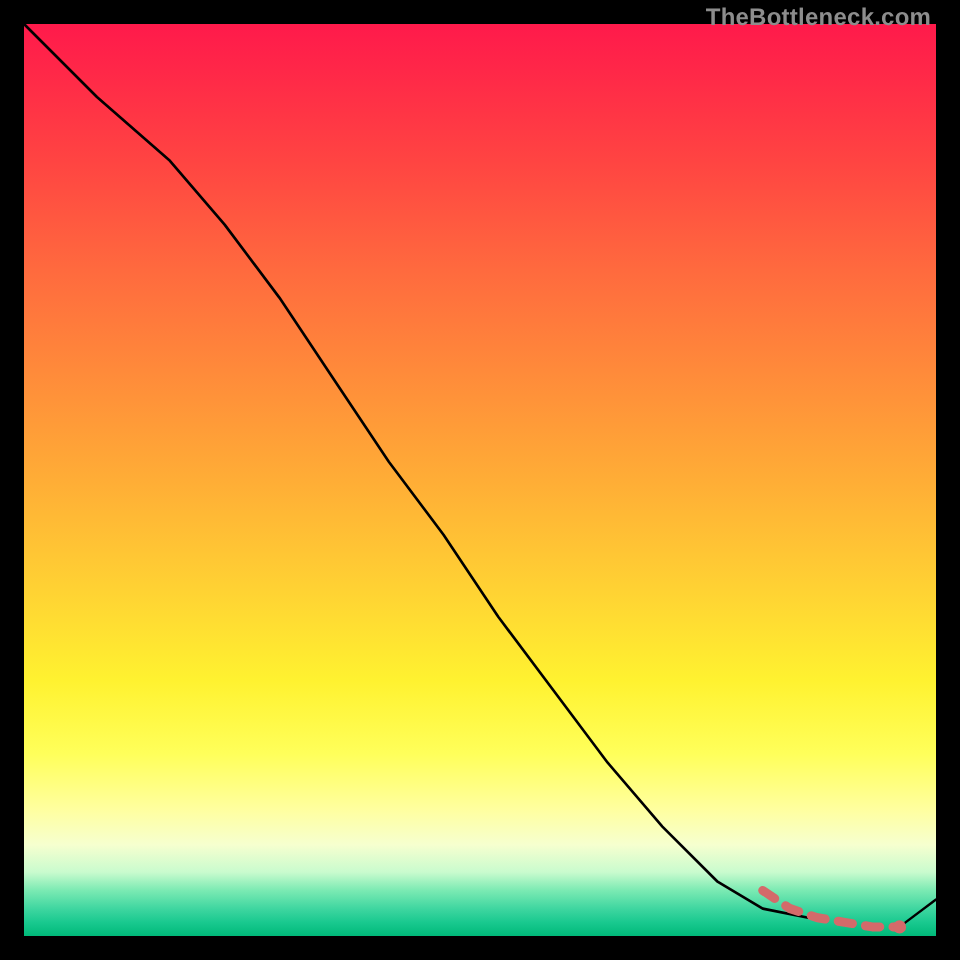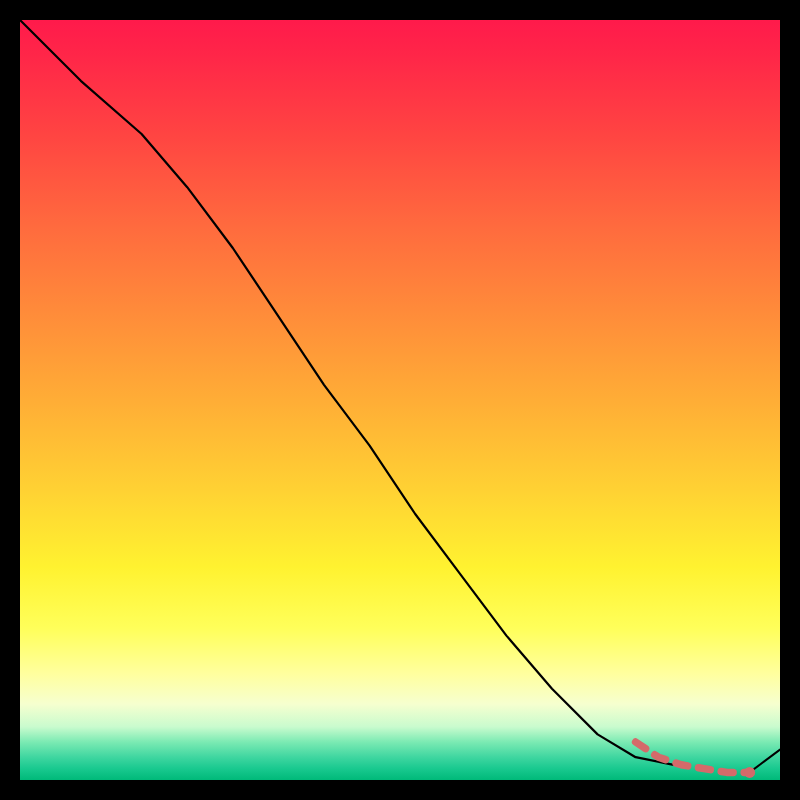--- a/index.html
+++ b/index.html
@@ -63,20 +63,21 @@
     overflow: visible;
   }
 </style>
 </head>
 <body>
 
 <div class="frame">
 
   <div class="plot-area"></div>
 
+  <div class="watermark">TheBottleneck.com</div>
 
   <svg class="lines" viewBox="0 0 760 760" preserveAspectRatio="none">
 
     <polyline fill="none" stroke="#000000" stroke-width="2.2" stroke-linecap="round" stroke-linejoin="round" points="0.0,0.0 60.8,60.8 121.6,114.0 167.2,167.2 212.8,228.0 258.4,296.4 304.0,364.8 349.6,425.6 395.2,494.0 440.8,554.8 486.4,615.6 532.0,668.8 577.6,714.4 615.6,737.2 653.6,744.8"></polyline>
 
     <polyline fill="none" stroke="#d46a6a" stroke-width="7.5" stroke-linecap="round" stroke-linejoin="round" stroke-dasharray="12 11" points="615.6,722.0 638.4,737.2 661.2,744.8 684.0,748.6 706.8,752.4 729.6,752.4"></polyline>
 
     <polyline fill="none" stroke="#000000" stroke-width="2" stroke-linecap="round" points="729.6,752.4 760.0,729.6"></polyline>
 
     <circle r="5.5" fill="#d46a6a" cx="729.6" cy="752.4"></circle>

